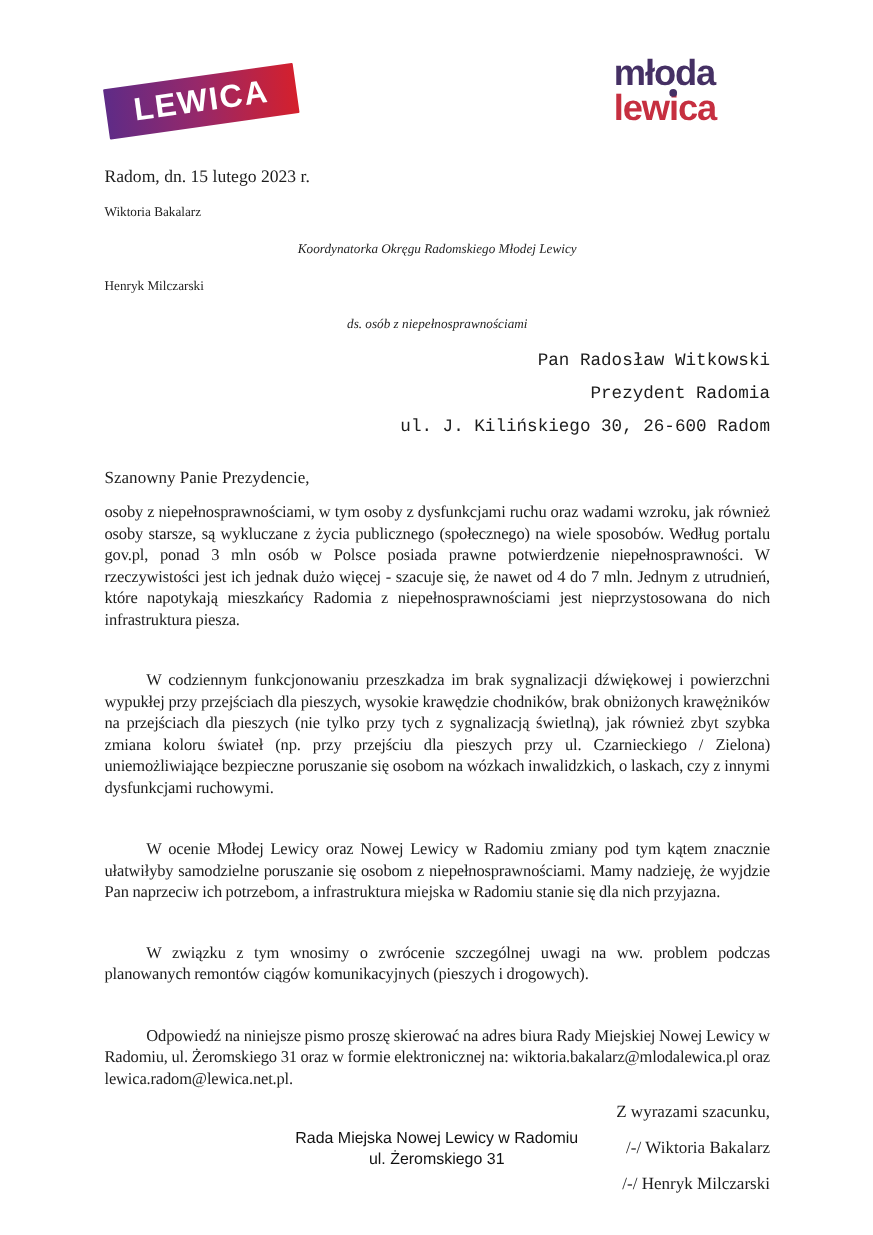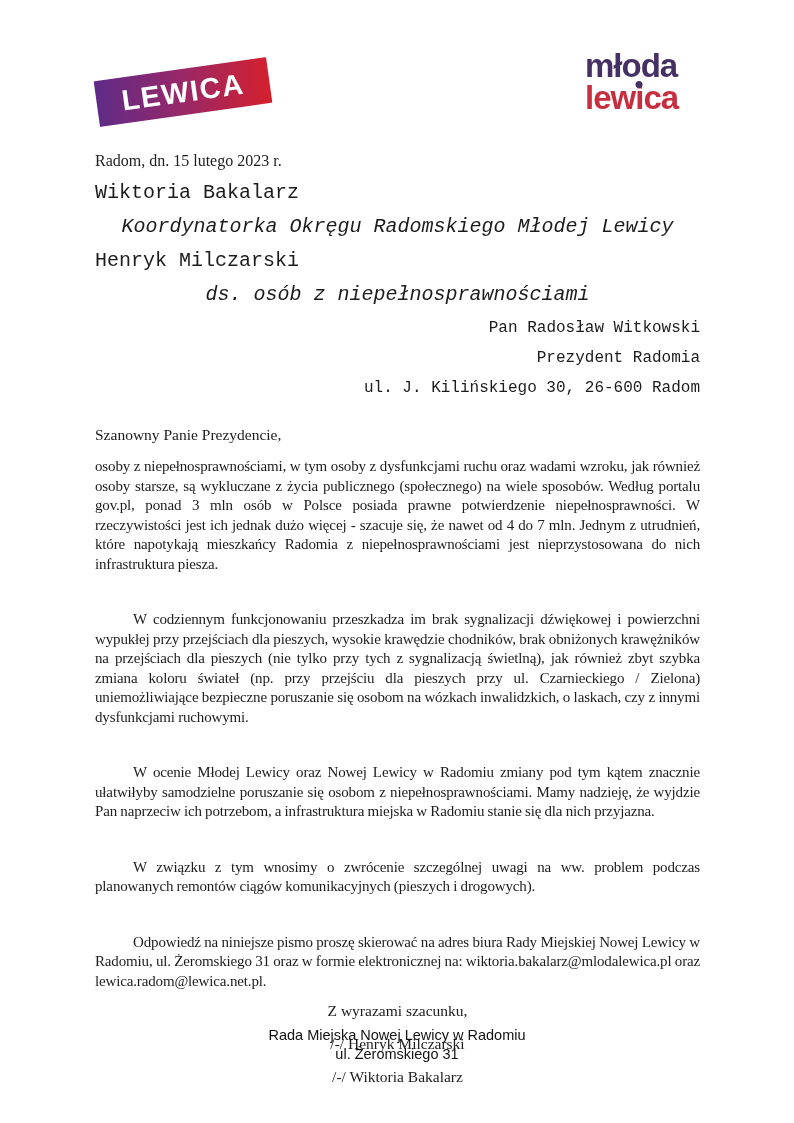--- a/index.html
+++ b/index.html
@@ -36,21 +36,20 @@
 
   .mloda-logo {
     position: absolute;
     left: 558px; top: 50px;
     font-family: "Liberation Sans", sans-serif;
     font-weight: bold;
     font-size: 33px;
     line-height: 32px;
     letter-spacing: -1px;
     white-space: nowrap;
-    margin-left: 27px;
   }
   .mloda-line1 { color: #453064; }
   .mloda-line2 { color: #c62f40; }
   .mloda-i { position: relative; }
   .mloda-i::after {
     content: "";
     position: absolute;
     top: 1.5px; left: 50%;
     transform: translateX(-50%);
     width: 7px; height: 7px;
@@ -66,23 +65,22 @@
   }
 
   .date-line {
     font-size: 16px;
     line-height: 21px;
     margin: 0 0 11px 0;
   }
 
   .sender p {
     margin: 0 0 13px 0;
-    font-size: 20px;
+    font-size: 12px;
     line-height: 21px;
-    font-family: Liberation Mono, monospace;
   }
   .italic { font-style: italic; text-align: center; }
 
   .recipient { text-align: right; margin-top: 4px; font-family: Liberation Mono, monospace; }
   .recipient p {
     margin: 0 0 9px 0;
     font-size: 16px;
     line-height: 21px;
   }
 
@@ -95,21 +93,21 @@
   .body-par {
     text-align: justify;
     font-size: 15px;
     line-height: 19.5px;
     letter-spacing: -0.15px;
     word-spacing: -0.3px;
     margin: 0 0 10px 0;
   }
   .indent { text-indent: 38px; margin-top: 36px; }
 
-  .closing { text-align: center; margin-top: 9px; }
+  .closing { text-align: right; margin-top: 9px; }
   .closing p {
     margin: 0 0 13px 0;
     font-size: 15.5px;
     line-height: 20px;
   }
 
   .footer {
     position: absolute;
     left: 0; top: 1026px;
     width: 794px;
@@ -161,22 +159,22 @@
     <p class="body-par indent">W codziennym funkcjonowaniu przeszkadza im brak sygnalizacji dźwiękowej i powierzchni wypukłej przy przejściach dla pieszych, wysokie krawędzie chodników, brak obniżonych krawężników na przejściach dla pieszych (nie tylko przy tych z sygnalizacją świetlną), jak również zbyt szybka zmiana koloru świateł (np. przy przejściu dla pieszych przy ul. Czarnieckiego / Zielona) uniemożliwiające bezpieczne poruszanie się osobom na wózkach inwalidzkich, o laskach, czy z innymi dysfunkcjami ruchowymi.</p>
 
     <p class="body-par indent">W ocenie Młodej Lewicy oraz Nowej Lewicy w Radomiu zmiany pod tym kątem znacznie ułatwiłyby samodzielne poruszanie się osobom z niepełnosprawnościami. Mamy nadzieję, że wyjdzie Pan naprzeciw ich potrzebom, a infrastruktura miejska w Radomiu stanie się dla nich przyjazna.</p>
 
     <p class="body-par indent">W związku z tym wnosimy o zwrócenie szczególnej uwagi na ww. problem podczas planowanych remontów ciągów komunikacyjnych (pieszych i drogowych).</p>
 
     <p class="body-par indent">Odpowiedź na niniejsze pismo proszę skierować na adres biura Rady Miejskiej Nowej Lewicy w Radomiu, ul. Żeromskiego 31 oraz w formie elektronicznej na: wiktoria.bakalarz@mlodalewica.pl oraz lewica.radom@lewica.net.pl.</p>
 
     <div class="closing">
       <p>Z wyrazami szacunku,</p>
+      <p>/-/ Wiktoria Bakalarz</p>
       <p>/-/ Henryk Milczarski</p>
-      <p>/-/ Wiktoria Bakalarz</p>
     </div>
 
   </div>
 
   <div class="footer">
     <p>Rada Miejska Nowej Lewicy w Radomiu</p>
     <p>ul. Żeromskiego 31</p>
   </div>
 
 </div>

